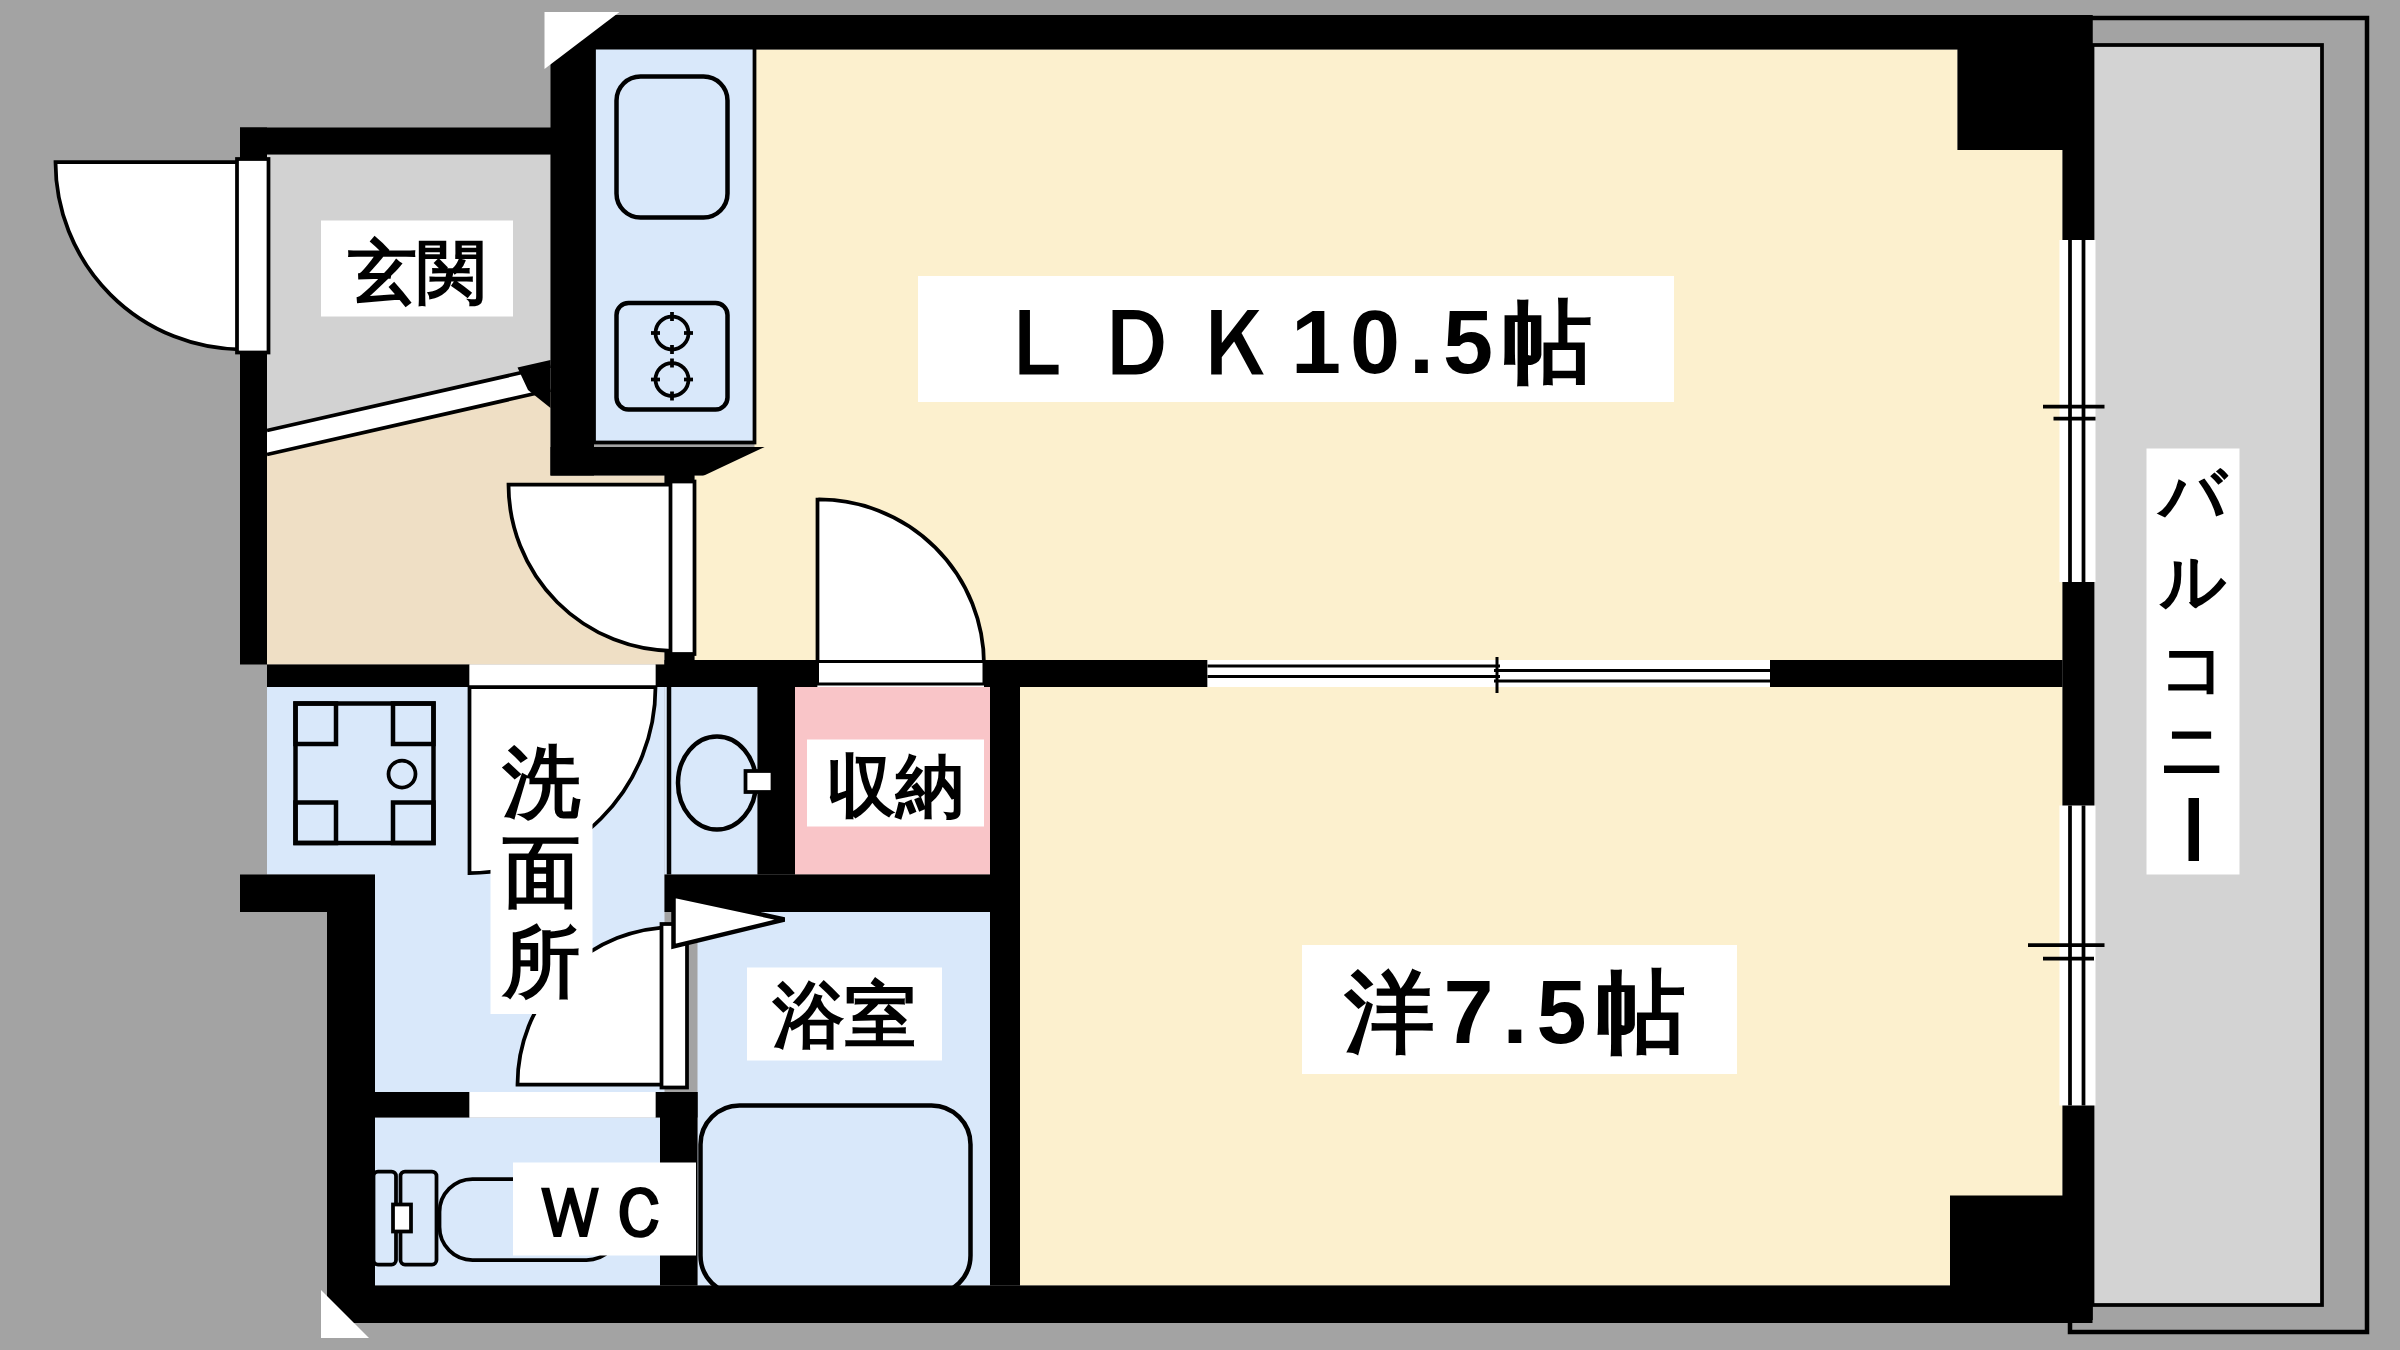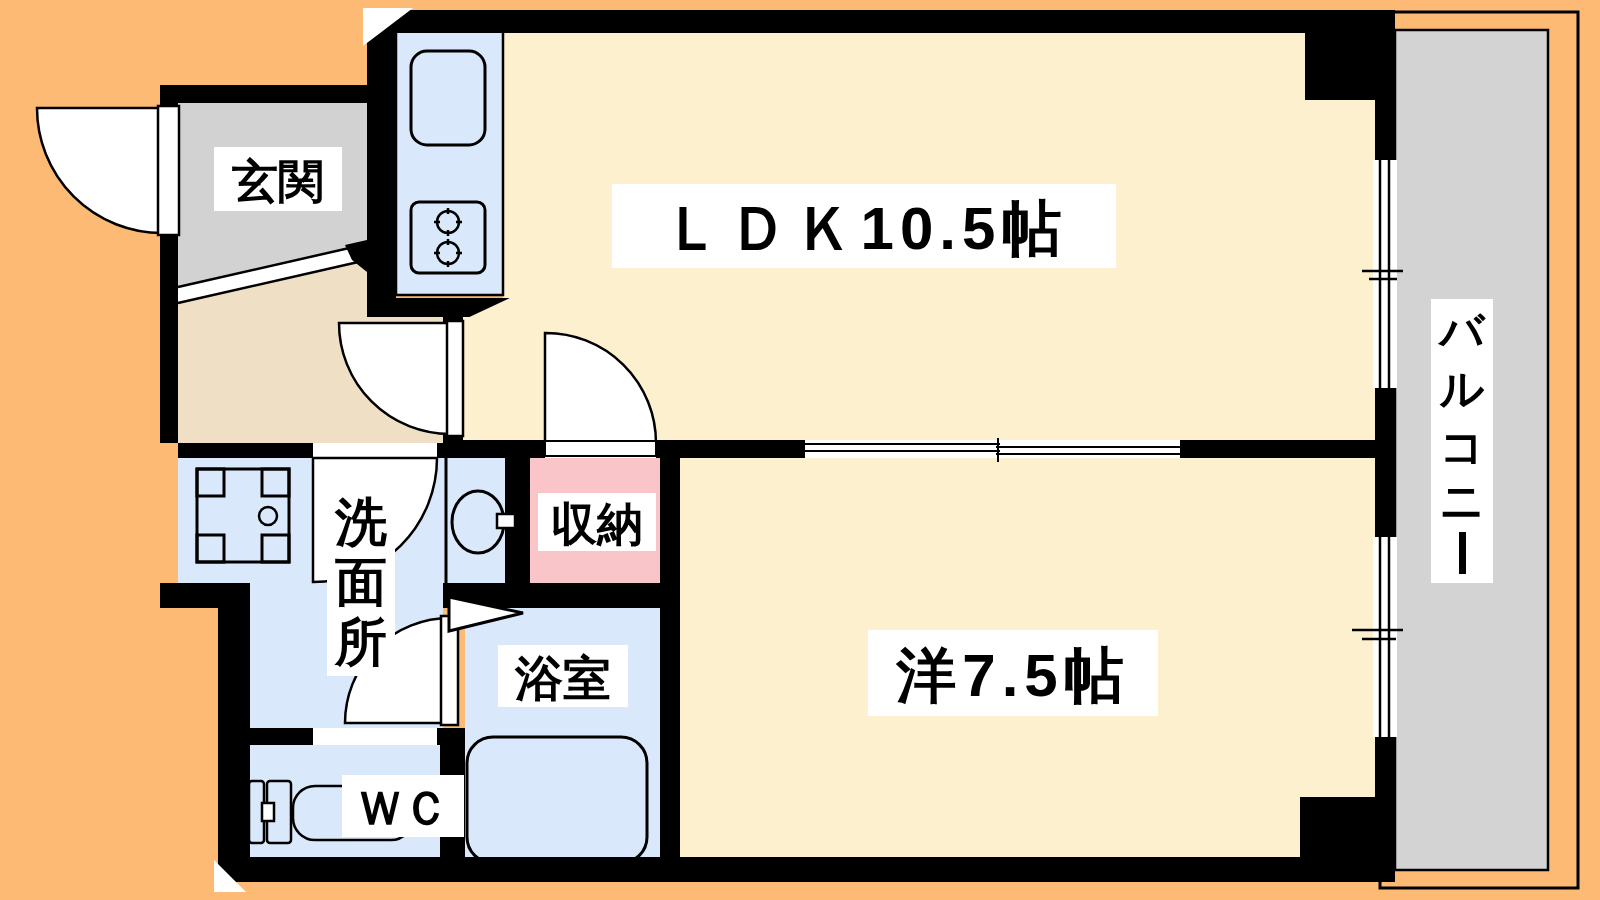--- a/index.html
+++ b/index.html
@@ -1,16 +1,16 @@
 <!DOCTYPE html>
 <html><head>
 <meta charset="utf-8">
 <style>
   html,body{margin:0;padding:0;background:#fff;}
-  .stage{position:relative;width:1600px;height:900px;background:#fdba74;overflow:hidden;
+  .stage{position:relative;width:1600px;height:900px;background:#a3a3a3;overflow:hidden;
          font-family:"Liberation Sans","DejaVu Sans",sans-serif;}
   svg{display:block}
   text{font-family:"Liberation Sans","DejaVu Sans",sans-serif;fill:#000;}
   .room-label{font-weight:bold;}
   .big-label{letter-spacing:6px;font-weight:bold;}
 </style>
 </head>
 <body>
 
 <div class="stage">

